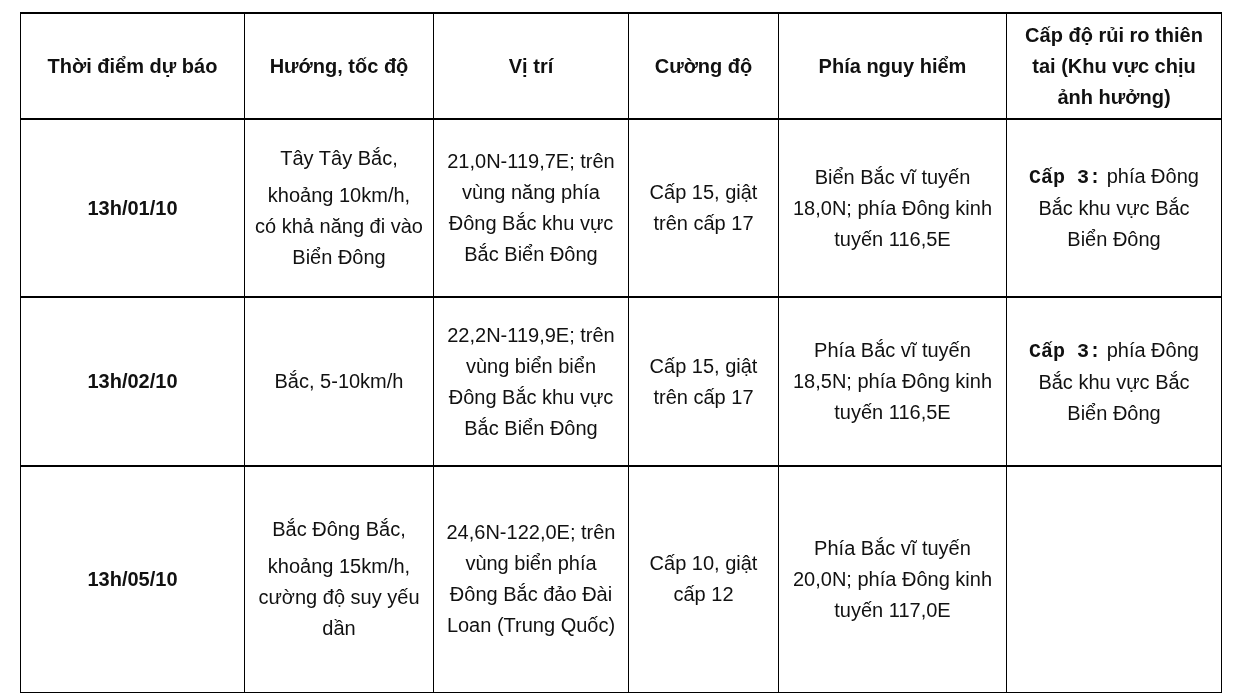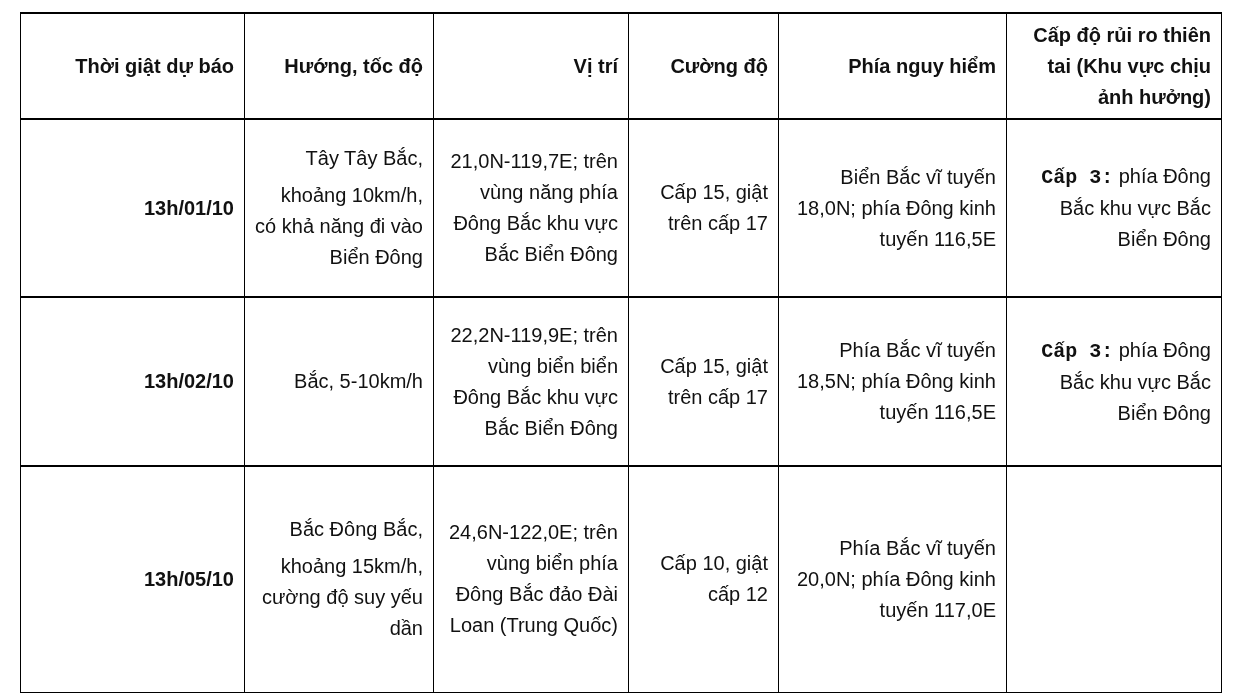--- a/index.html
+++ b/index.html
@@ -7,21 +7,21 @@
          font-family: "Liberation Sans", "DejaVu Sans", sans-serif; color: #111111; }
   table.forecast {
     position: absolute; left: 20px; top: 12px;
     border-collapse: collapse; table-layout: fixed;
     width: 1201px;
   }
   table.forecast td, table.forecast th {
     border: 1.3px solid #000;
     padding: 0 10px;
     vertical-align: middle;
-    text-align: right;
+    text-align: center;
     font-size: 20px;
     line-height: 31px;
     word-wrap: break-word;
   }
   table.forecast thead tr { height: 106px; }
   table.forecast th { font-weight: bold; }
   table.forecast thead tr th { border-bottom-width: 2.5px; border-top-width: 2px; }
   tr.r1 { height: 178px; }
   tr.r2 { height: 169px; }
   tr.r3 { height: 226px; }
@@ -39,21 +39,21 @@
   <colgroup>
     <col class="col1">
       <col class="col2">
       <col class="col3">
       <col class="col4">
       <col class="col5">
       <col class="col6">
   </colgroup>
   <thead>
     <tr>
-      <th>Thời giật dự báo</th>
+      <th>Thời điểm dự báo</th>
       <th>Hướng, tốc độ</th>
       <th>Vị trí</th>
       <th>Cường độ</th>
       <th>Phía nguy hiểm</th>
       <th>Cấp độ rủi ro thiên tai (Khu vực chịu ảnh hưởng)</th>
     </tr>
   </thead>
   <tbody>
     <tr class="r1">
       <td class="time">13h/01/10</td>

